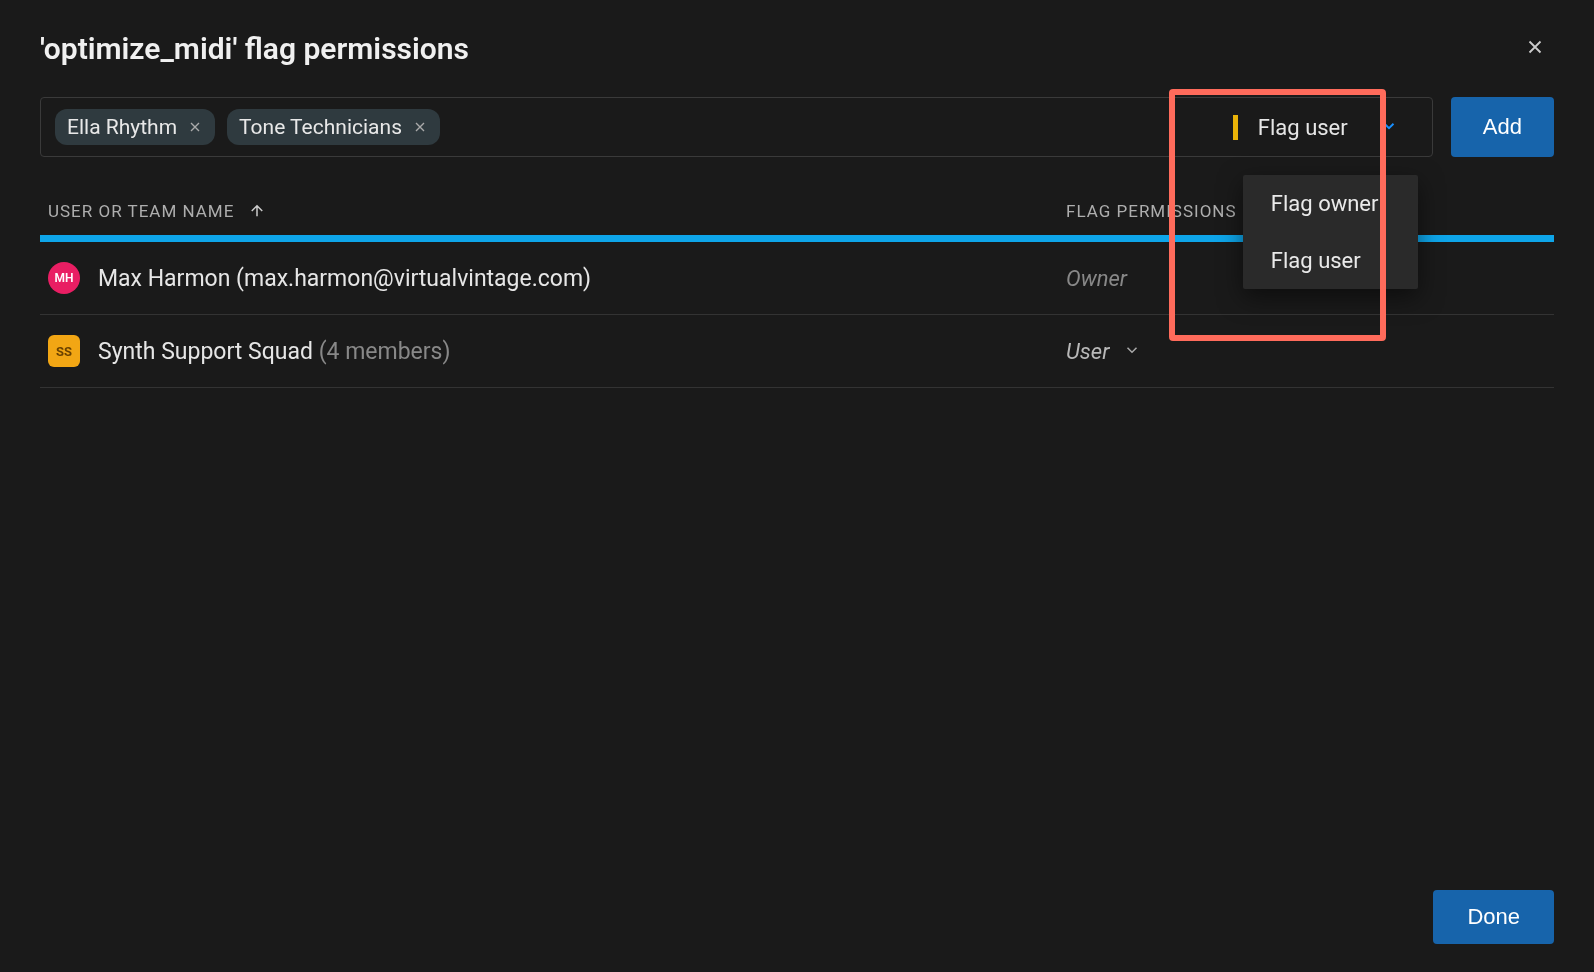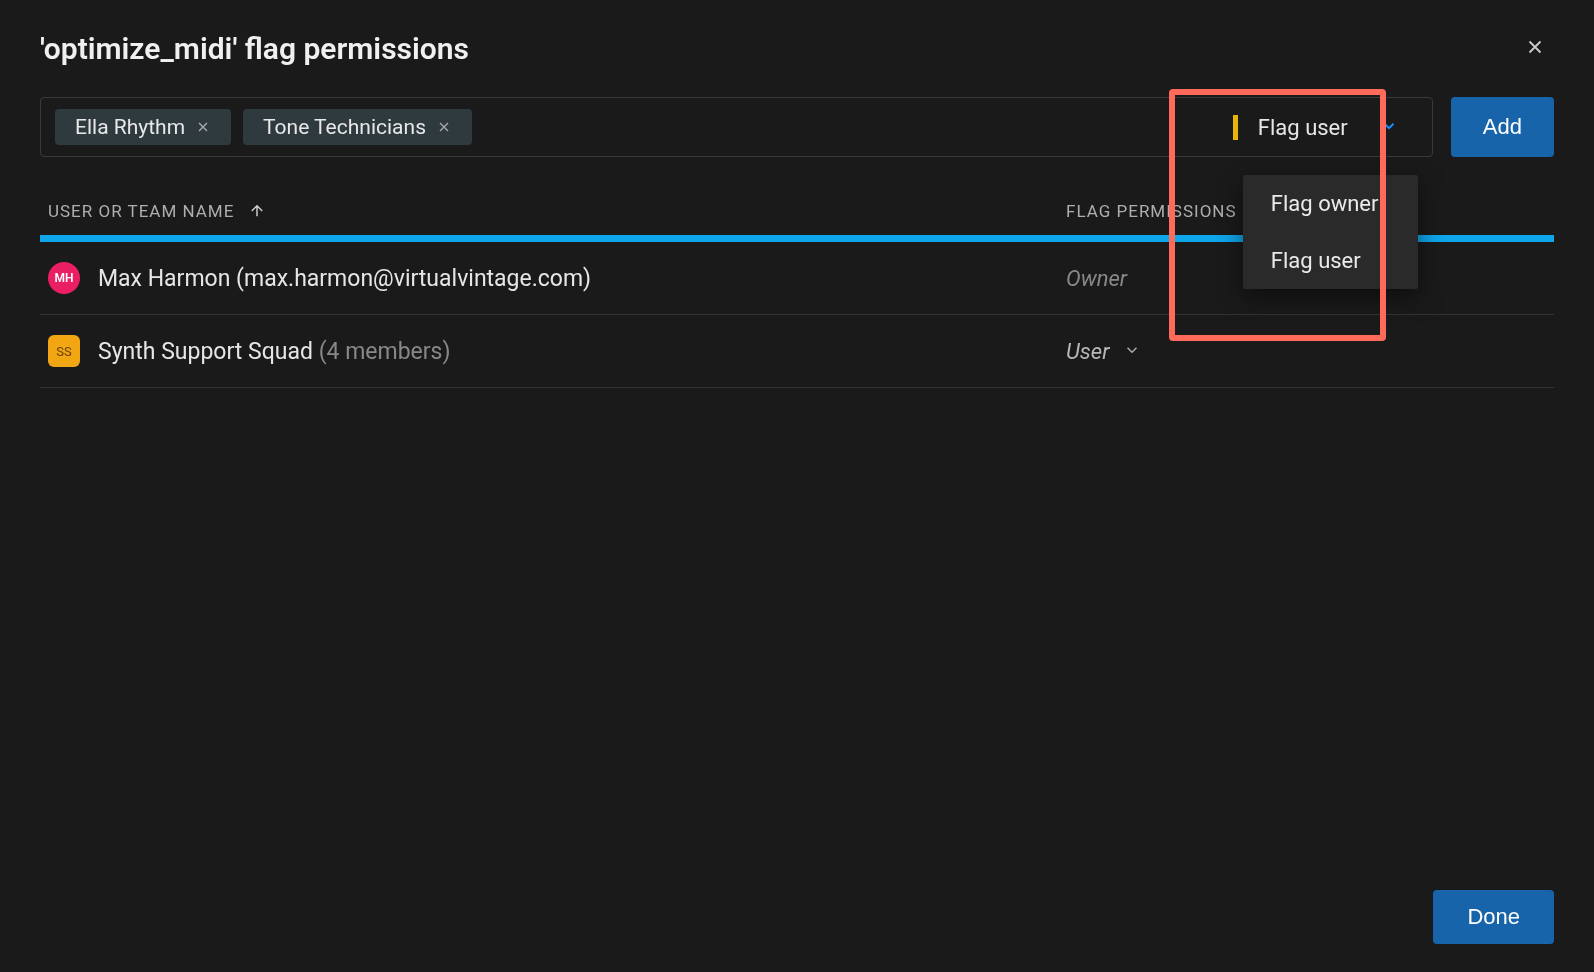--- a/index.html
+++ b/index.html
@@ -62,22 +62,22 @@
       display: flex;
       align-items: center;
       gap: 12px;
       padding: 10px 14px;
       background: #1a1a1a;
       min-height: 60px;
     }
     .chip {
       background: #2f3a3f;
       color: #e8e8e8;
-      padding: 6px 20px;
-      border-radius: 4px;
+      padding: 6px 12px;
+      border-radius: 12px;
       display: inline-flex;
       align-items: center;
       gap: 10px;
       font-size: 21px;
     }
     .chip-x {
       color: #aaa;
       cursor: pointer;
       display: inline-flex;
       align-items: center;
@@ -190,21 +190,21 @@
     }
     .avatar-pink {
       background: #e91e63;
       color: #fff;
     }
     .avatar-square {
       border-radius: 6px;
       background: #f2a614;
       color: #6b4200;
       font-size: 13px;
-      font-weight: 400;
+      font-weight: 700;
     }
     .meta {
       color: #888;
     }
     .row-perm {
       width: 480px;
       display: flex;
       align-items: center;
       gap: 14px;
       font-size: 22px;

